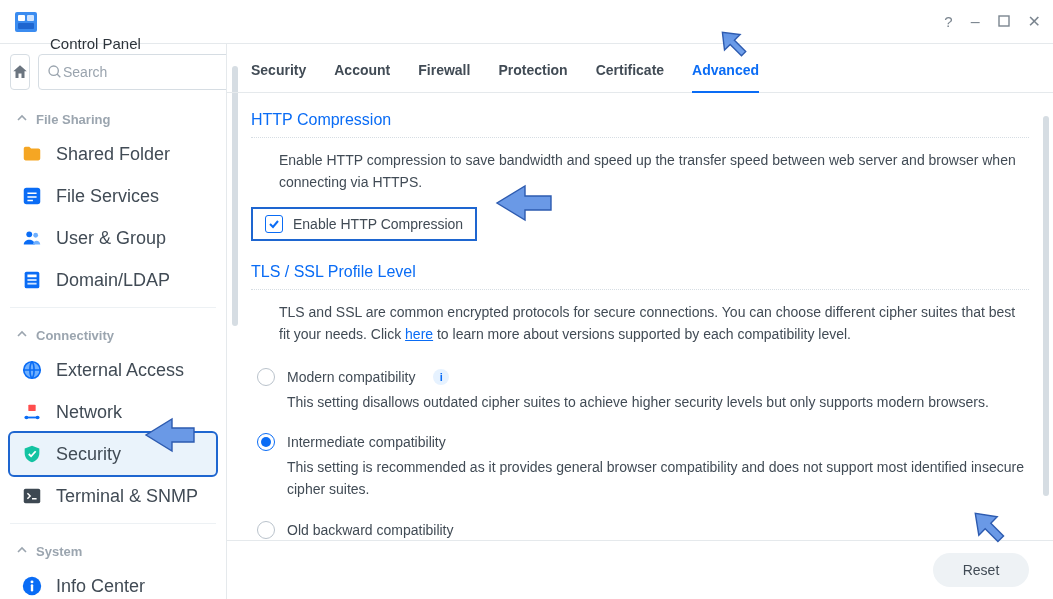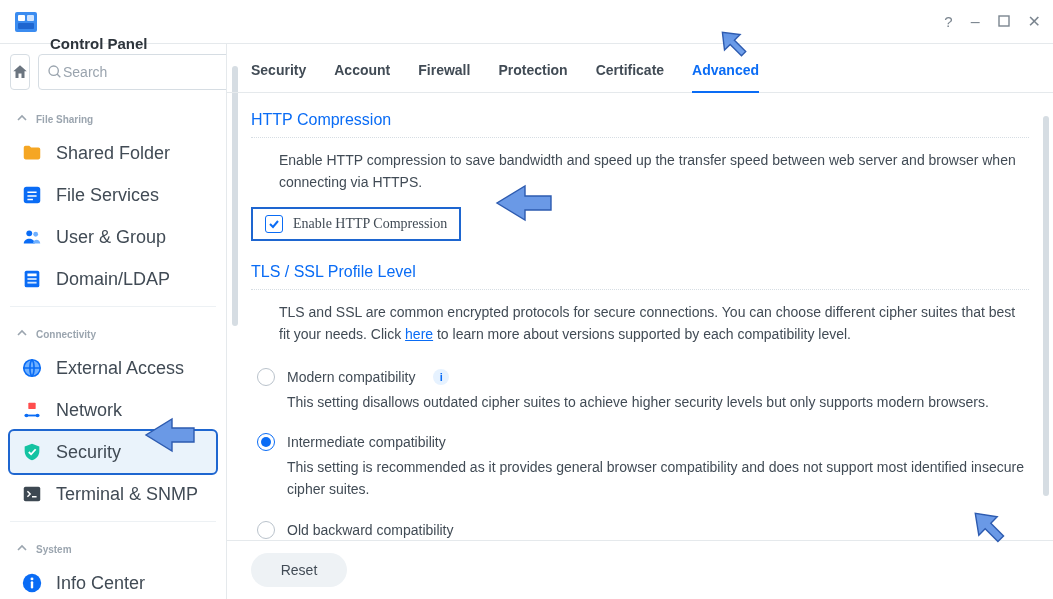--- a/index.html
+++ b/index.html
@@ -16,21 +16,21 @@
   }
   .titlebar {
     display: flex; align-items: center; height: 44px; padding: 0 12px;
     border-bottom: 1px solid #e5e9ec;
   }
   .titlebar .app-icon {
     width: 28px; height: 28px; margin-right: 10px;
     display: inline-flex; align-items: center; justify-content: center;
     border-radius: 4px;
   }
-  .titlebar .title { font-weight: 700; font-size: 15px; color: #2d343b; margin-top: 44px; }
+  .titlebar .title { font-weight: 400; font-size: 15px; color: #2d343b; margin-top: 44px; }
   .win-controls { margin-left: auto; display: flex; align-items: center; gap: 18px; color: #7b858f; }
   .win-controls span { cursor: pointer; font-size: 16px; line-height: 1; }
   .win-controls .help { font-size: 15px; }
   .body { display: flex; height: calc(100% - 44px); }
   .sidebar {
     width: 227px; border-right: 1px solid #e5e9ec; padding: 10px 10px 0 10px;
     overflow: hidden;
   }
   .search-row { display: flex; align-items: center; gap: 8px; margin-bottom: 8px; }
   .home-btn {
@@ -41,21 +41,21 @@
     flex: 1; height: 36px; border: 1px solid #d6dde3; border-radius: 4px;
     display: flex; align-items: center; padding: 0 8px; color: #9aa4ae;
   }
   .search-box input {
     border: none; outline: none; flex: 1; font-size: 14px; color: #414b55;
     background: transparent;
   }
   .search-box input::placeholder { color: #9aa4ae; }
   .group-header {
     display: flex; align-items: center; gap: 6px; color: #9ba5af; font-weight: 600;
-    font-size: 10px; padding: 14px 6px 6px 6px; cursor: pointer;
+    font-size: 13px; padding: 14px 6px 6px 6px; cursor: pointer;
   }
   .group-header .chev { width: 14px; display:inline-block; }
   .nav-item {
     display: flex; align-items: center; gap: 12px; padding: 9px 10px;
     border-radius: 4px; cursor: pointer; color: #414b55;
   }
   .nav-item.active {
     background: #eaf3fb; outline: 2px solid #1e66d0; outline-offset: 0;
   }
   .nav-item .icon {
@@ -107,21 +107,21 @@
   }
   .info-dot {
     width: 16px; height: 16px; border-radius: 50%; background: #e6f2ff; color: #0a6cf5;
     font-weight: 700; font-size: 11px; display: inline-flex; align-items:center; justify-content:center;
     margin-left: 6px;
   }
   .radio-desc {
     margin: 6px 0 4px 30px; color: #414b55; line-height: 1.55;
   }
   .footer {
-    border-top: 1px solid #e5e9ec; padding: 12px 24px; display: flex; justify-content: space-between;
+    border-top: 1px solid #e5e9ec; padding: 12px 24px; display: flex; justify-content: flex-end;
     gap: 28px;
   }
   .btn {
     min-width: 96px; height: 34px; border-radius: 17px; border: none; font-size: 14px;
     cursor: pointer; padding: 0 20px;
   }
   .btn-secondary { background: #eef2f5; color: #414b55; }
   .btn-primary { background: #0a6cf5; color: #fff; font-weight: 500; }
   .scrollbar-fake {
     position: absolute; right: 4px; width: 6px; background: #d6dde3; border-radius: 3px;
@@ -310,21 +310,21 @@
       <div class="tab">Protection</div>
       <div class="tab">Certificate</div>
       <div class="tab active">Advanced</div>
     </div>
 
     <div class="content">
       <div class="section-title">HTTP Compression</div>
       <p class="section-desc">Enable HTTP compression to save bandwidth and speed up the transfer speed between web server and browser when connecting via HTTPS.</p>
 
       <div class="highlight-box">
-        <label class="checkbox-row" style="padding:2px 2px;font-family:Liberation Serif, serif;">
+        <label class="checkbox-row" style="padding:2px 2px;">
           <span class="chk">
             <svg width="12" height="12" viewBox="0 0 12 12">
                 <path d="M2 6l3 3 5-6" stroke="#0a6cf5" stroke-width="2" fill="none"></path>
               </svg>
           </span>
           <span>Enable HTTP Compression</span>
         </label>
       </div>
 
       <div style="height:22px"></div>

